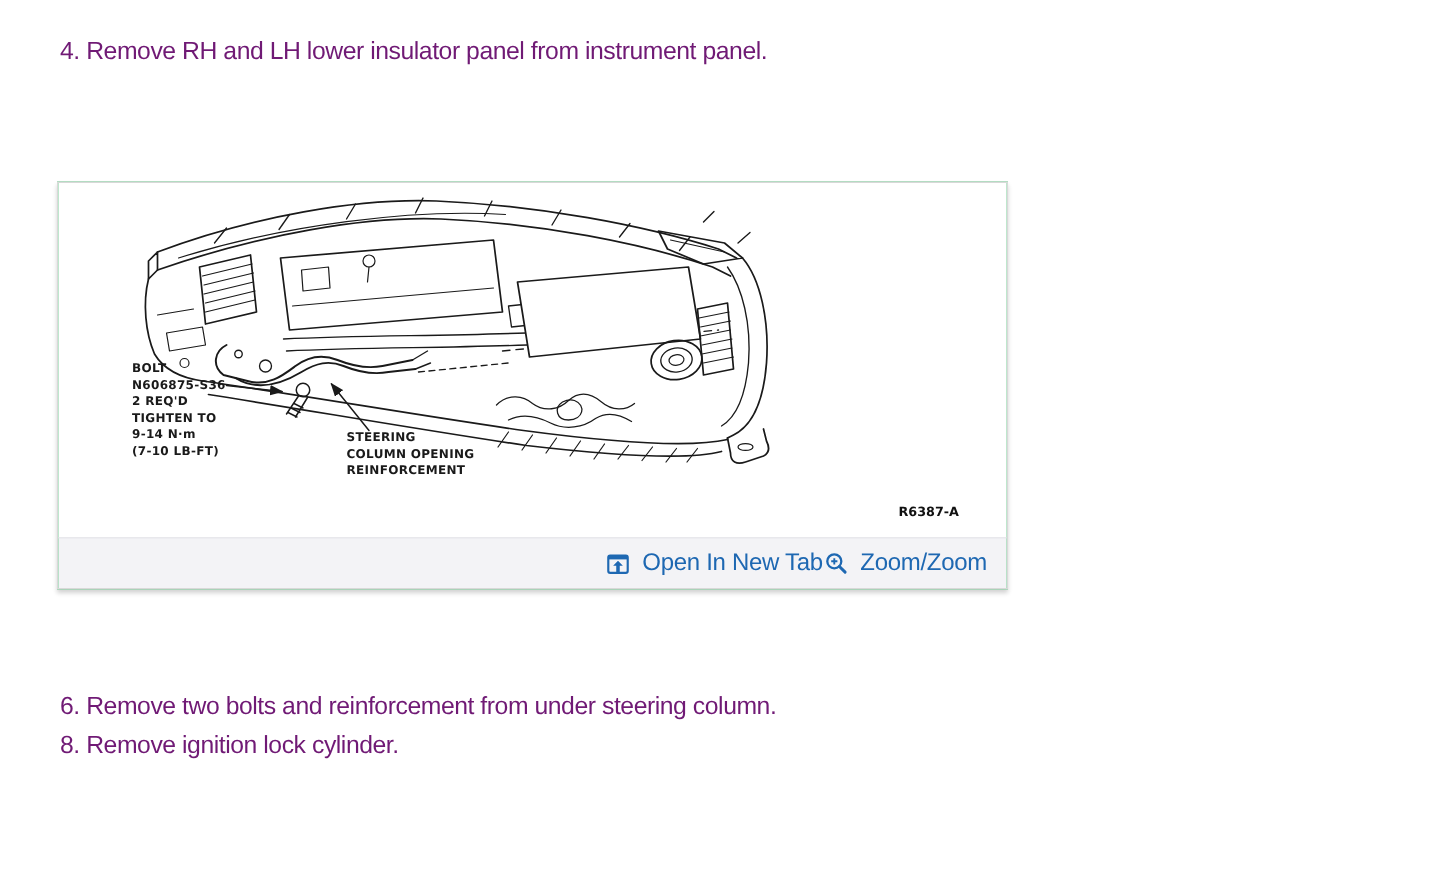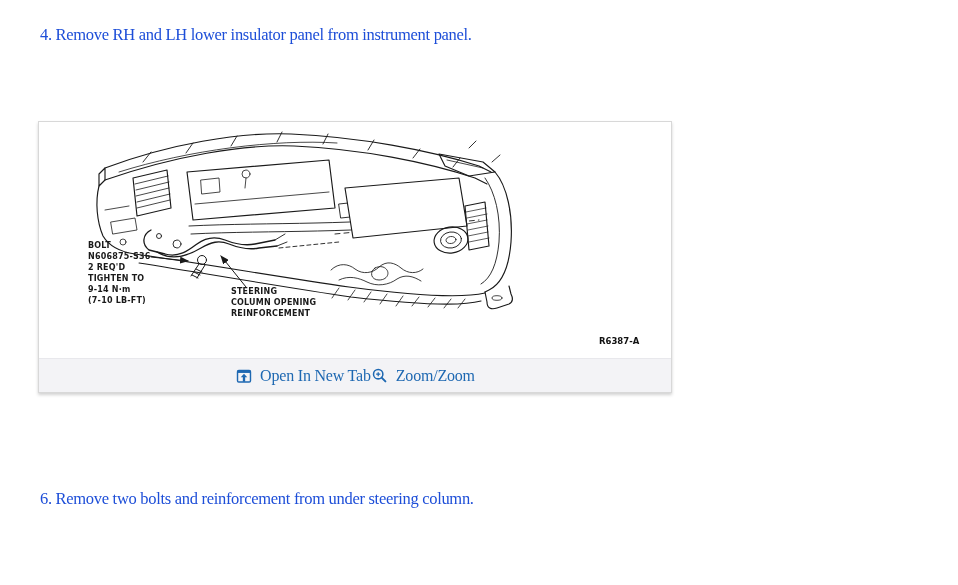--- a/index.html
+++ b/index.html
@@ -1,34 +1,34 @@
 <!DOCTYPE html>
 <html><head>
 <meta charset="utf-8">
 <style>
   * { margin:0; padding:0; box-sizing:border-box; }
   html,body { width:958px; height:585px; background:#ffffff; overflow:hidden;
               font-family:"Liberation Sans", sans-serif; }
 
-  .steps { position:absolute; left:40px; color:#1d4ed8; font-size:16.5px;
-           line-height:25.5px; letter-spacing:-0.3px;font-family:Liberation Serif, serif; }
+  .steps { position:absolute; left:40px; color:#701a75; font-size:16.5px;
+           line-height:25.5px; letter-spacing:-0.3px; }
   .steps-top { top:22px; }
-  .steps-bottom { top:486px; }
+  .steps-bottom { top:459px; }
   .step-line { white-space:nowrap; }
 
   .figure-card { position:absolute; left:38px; top:121px; width:634px;
                  border:1px solid #d8d8d8; background:#22c55e;
                  box-shadow:0 2px 3px rgba(0,0,0,0.18); }
   .figure-image { position:relative; width:632px; height:236px; background:#fff; }
   .figure-image svg { display:block; }
 
   .figure-footer { width:632px; height:34px; background:#f3f3f6;
                    border-top:1px solid #e8e8ec; display:flex;
-                   align-items:center; justify-content:center;
-                   padding:0 13px;font-family:Liberation Serif, serif; }
+                   align-items:center; justify-content:flex-end;
+                   padding:0 13px; }
   .footer-link { display:flex; align-items:center; gap:7px; color:#1e68b2;
                  font-size:16px; letter-spacing:-0.2px; text-decoration:none;
                  cursor:pointer; }
   .footer-link svg { display:block; }
 
   .diagram-label { font-family:"DejaVu Sans", sans-serif; font-weight:bold;
                    font-size:8px; fill:#1a1a1a; letter-spacing:0.2px; }
   .ref-code { font-family:"DejaVu Sans", sans-serif; font-weight:bold;
               font-size:8.5px; fill:#111; }
 </style>
@@ -199,13 +199,14 @@
           <path d="M11.8,11.8 L16,16" stroke="#1e68b2" stroke-width="2.2" stroke-linecap="round"></path>
         </svg>
       </span>
       <span>Zoom/Zoom</span>
     </a>
   </div>
 </div>
 
 <div class="steps steps-bottom">
   <div class="step-line">6. Remove two bolts and reinforcement from under steering column.</div>
+  <div class="step-line">8. Remove ignition lock cylinder.</div>
 </div>
 
 </body></html>

